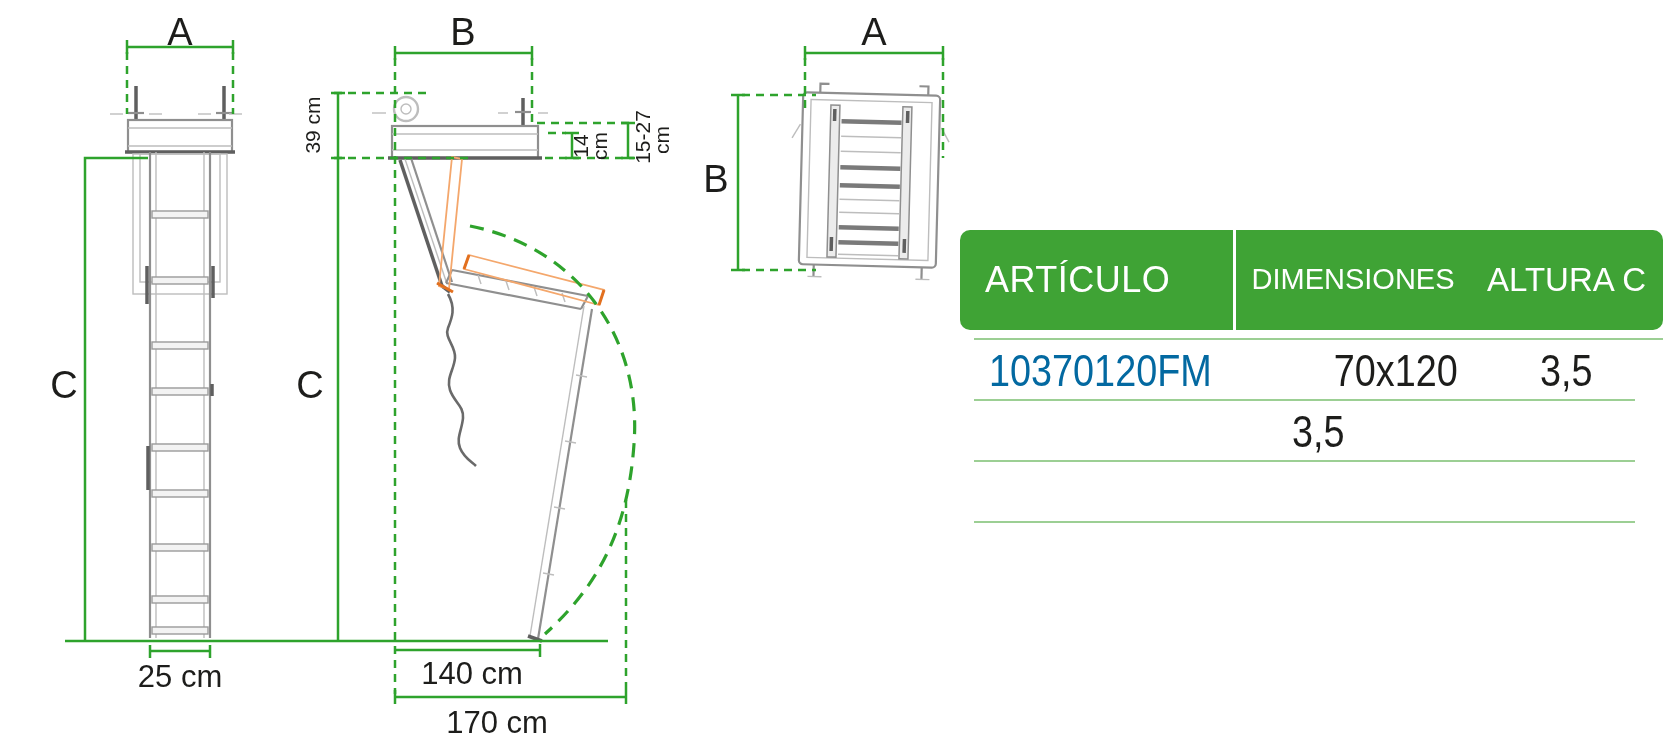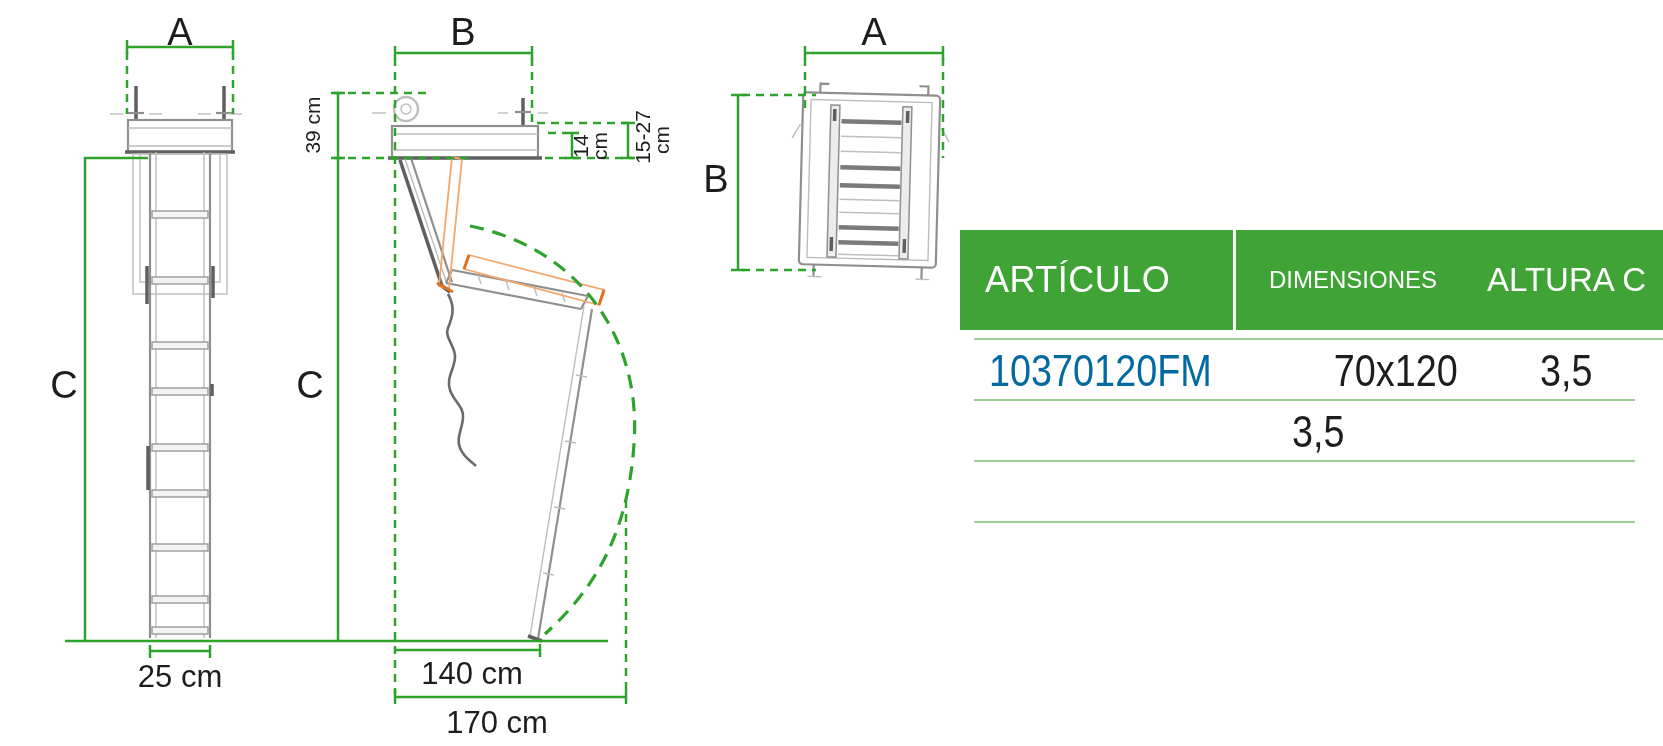--- a/index.html
+++ b/index.html
@@ -17,26 +17,26 @@
   .g2{stroke:#bdbdbd;stroke-width:1.4;fill:none;}
   .g3{stroke:#5f5f5f;stroke-width:3.5;fill:none;}
   .chain{stroke:#6a6a6a;stroke-width:2.6;fill:none;}
   .rung{fill:#f3f3f3;stroke:#9a9a9a;stroke-width:1.4;}
   .railbar{fill:#ececec;stroke:#8f8f8f;stroke-width:1.5;}
   .boxfill{fill:#ffffff;}
   .org{stroke:#f4a76c;stroke-width:1.8;fill:none;}
   .orgd{stroke:#e2701f;stroke-width:3;fill:none;}
   
   .spec-header{position:absolute;left:960px;top:230px;width:703px;height:100px;
-               background:#3fa335;display:flex;align-items:stretch;color:#fff;}
+               background:#3fa335;display:flex;align-items:stretch;color:#fff;border-radius:10px;}
   .spec-header .hcol1{width:276px;display:flex;align-items:center;padding-left:25px;
                       box-sizing:border-box;border-right:3px solid #ffffff;
                       font-size:36px;letter-spacing:.5px;}
   .spec-header .hcol2{width:234px;display:flex;flex-direction:column;justify-content:center;
-                      text-align:center;font-size:24px;line-height:1.28;}
+                      text-align:center;font-size:29px;line-height:1.28;}
   .spec-header .hcol3{flex:1;display:flex;flex-direction:column;justify-content:center;
                       text-align:center;font-size:33px;line-height:1.28;}
   .spec-body{position:absolute;left:974px;top:338px;width:689px;border-top:2px solid #9ccf94;}
   .spec-row{position:relative;height:61px;display:flex;align-items:center;
             font-size:45px;color:#1d1d1b;}
   .spec-row .line{position:absolute;left:0;right:28px;bottom:0;height:2px;background:#9ccf94;}
   .spec-row .c1{width:262px;padding-left:15px;box-sizing:border-box;color:#0369a1;}
   .spec-row .c2{width:234px;text-align:right;}
   .spec-row .c3{flex:1;text-align:center;}
   .cond{display:inline-block;transform:scaleX(.84);transform-origin:0 50%;white-space:nowrap;}

